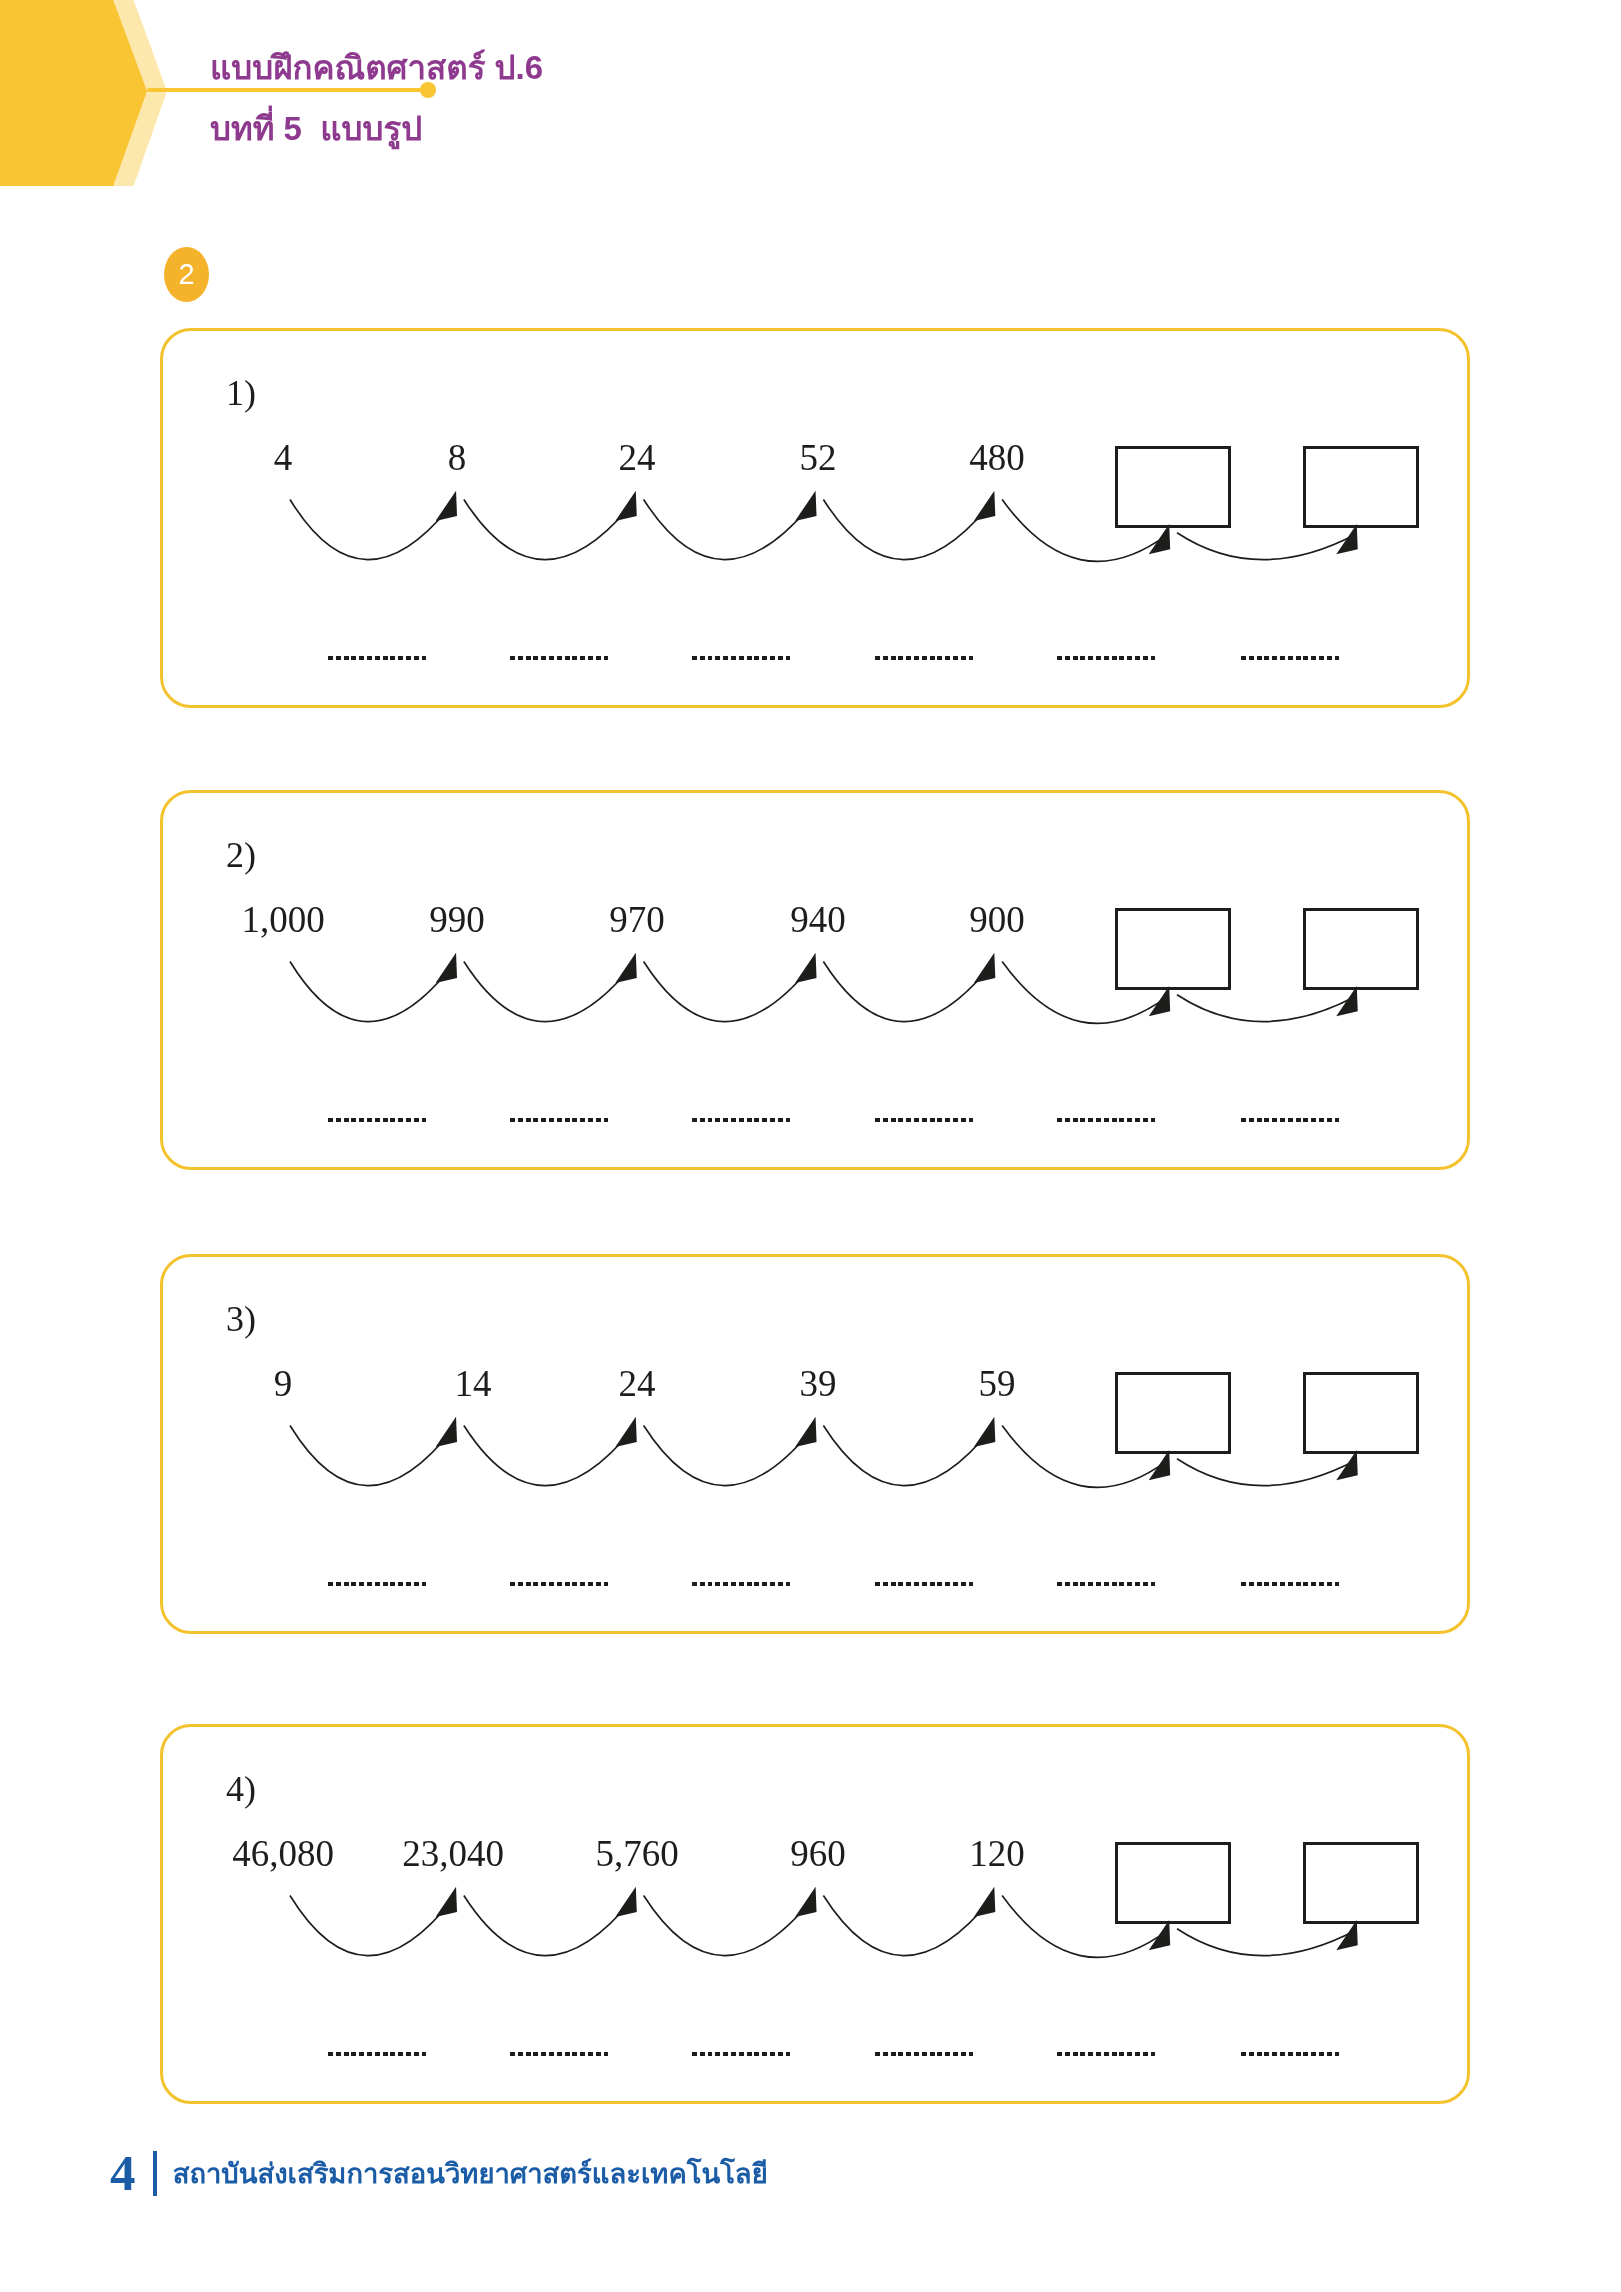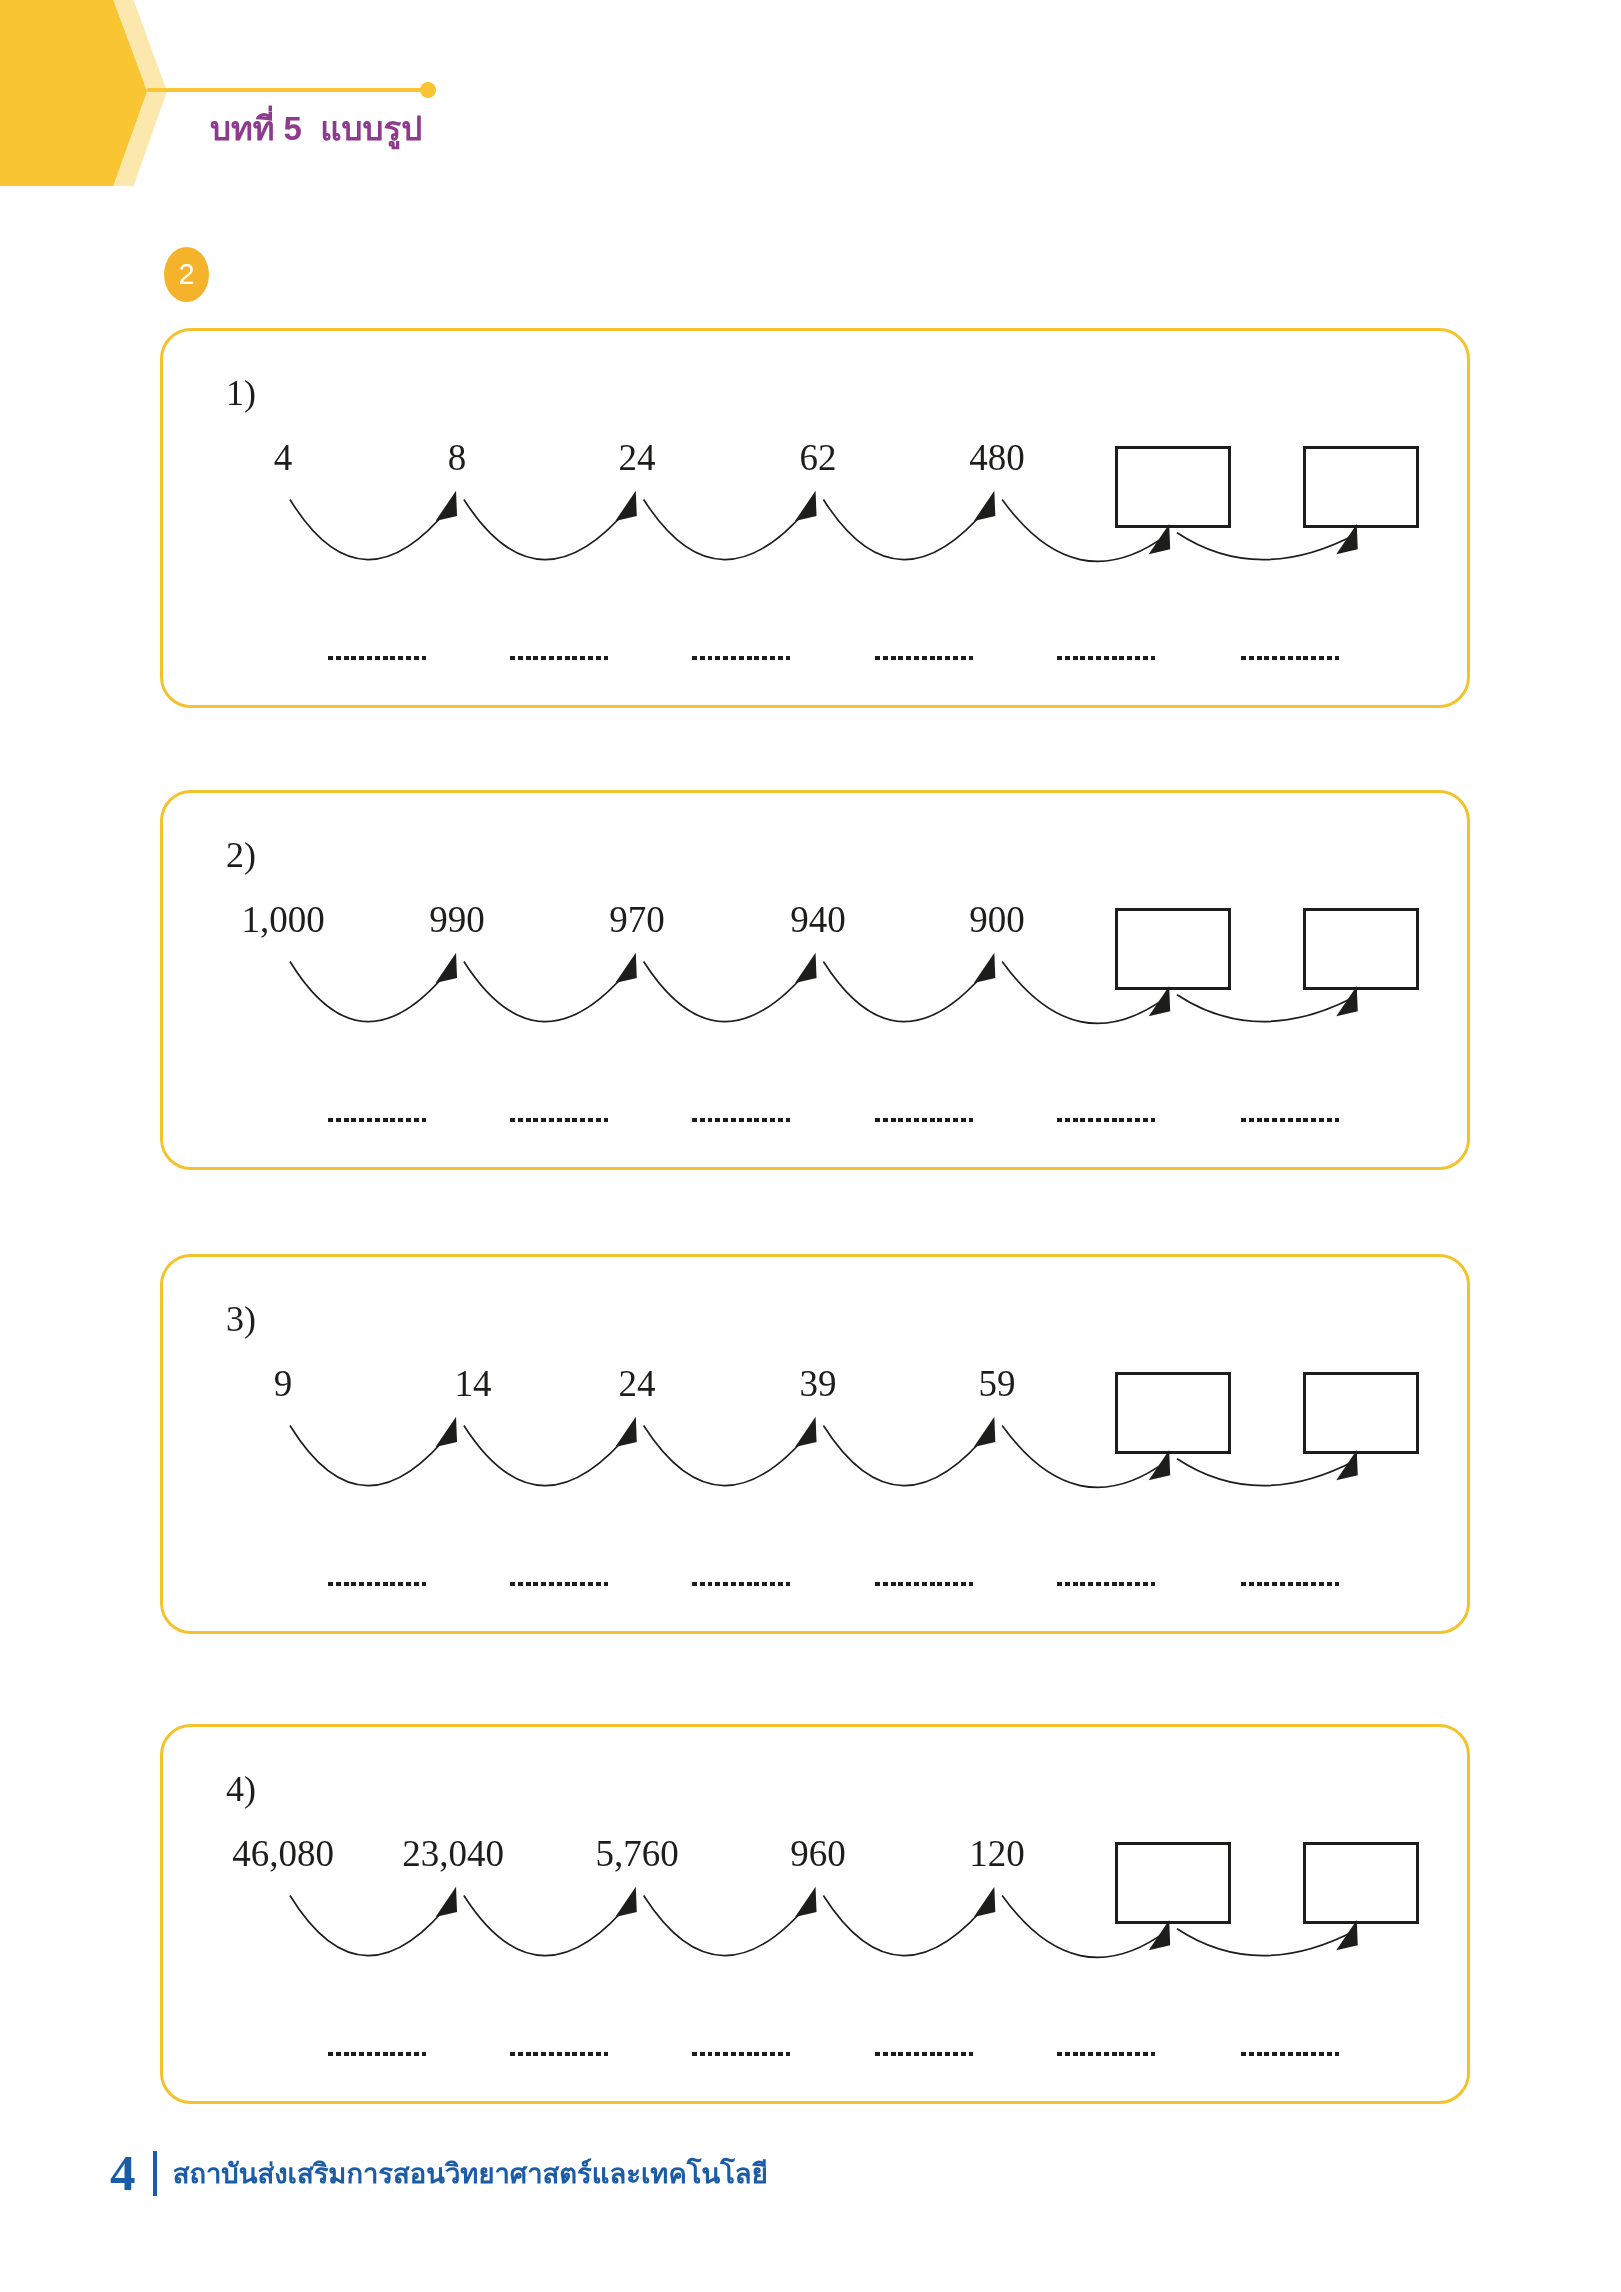--- a/index.html
+++ b/index.html
@@ -75,33 +75,34 @@
   }
 </style>
 </head>
 <body>
 
 <div class="page">
 
   <div class="hex-light"></div>
   <div class="hex-dark"></div>
 
+  <div class="book-title">แบบฝึกคณิตศาสตร์ ป.6</div>
   <div class="header-divider"></div>
   <div class="header-dot"></div>
   <div class="chapter-title">บทที่ 5  แบบรูป</div>
 
   <div class="badge">2</div>
 
   <div id="questions">
       <section class="card" style="top: 328px;">
         <span class="qlabel">1)</span>
         <span class="seq-num" style="left: 120px;">4</span>
         <span class="seq-num" style="left: 294px;">8</span>
         <span class="seq-num" style="left: 474px;">24</span>
-        <span class="seq-num" style="left: 655px;">62</span>
+        <span class="seq-num" style="left: 655px;">52</span>
         <span class="seq-num" style="left: 834px;">480</span>
         <div class="ansbox" style="left: 952px;"></div>
         <div class="ansbox" style="left: 1140px;"></div>
         <svg class="arcs" viewBox="0 0 1337 130">
           <path d="M 128,22 Q 203,144 296,24" fill="none" stroke="#1d1d1b" stroke-width="1.7"></path>
           <polygon points="298,13 277,44 299,39" fill="#1d1d1b"></polygon>
           <path d="M 306,22 Q 384,144 480,24" fill="none" stroke="#1d1d1b" stroke-width="1.7"></path>
           <polygon points="482,13 461,44 483,39" fill="#1d1d1b"></polygon>
           <path d="M 490,22 Q 568,144 664,24" fill="none" stroke="#1d1d1b" stroke-width="1.7"></path>
           <polygon points="666,13 645,44 667,39" fill="#1d1d1b"></polygon>

